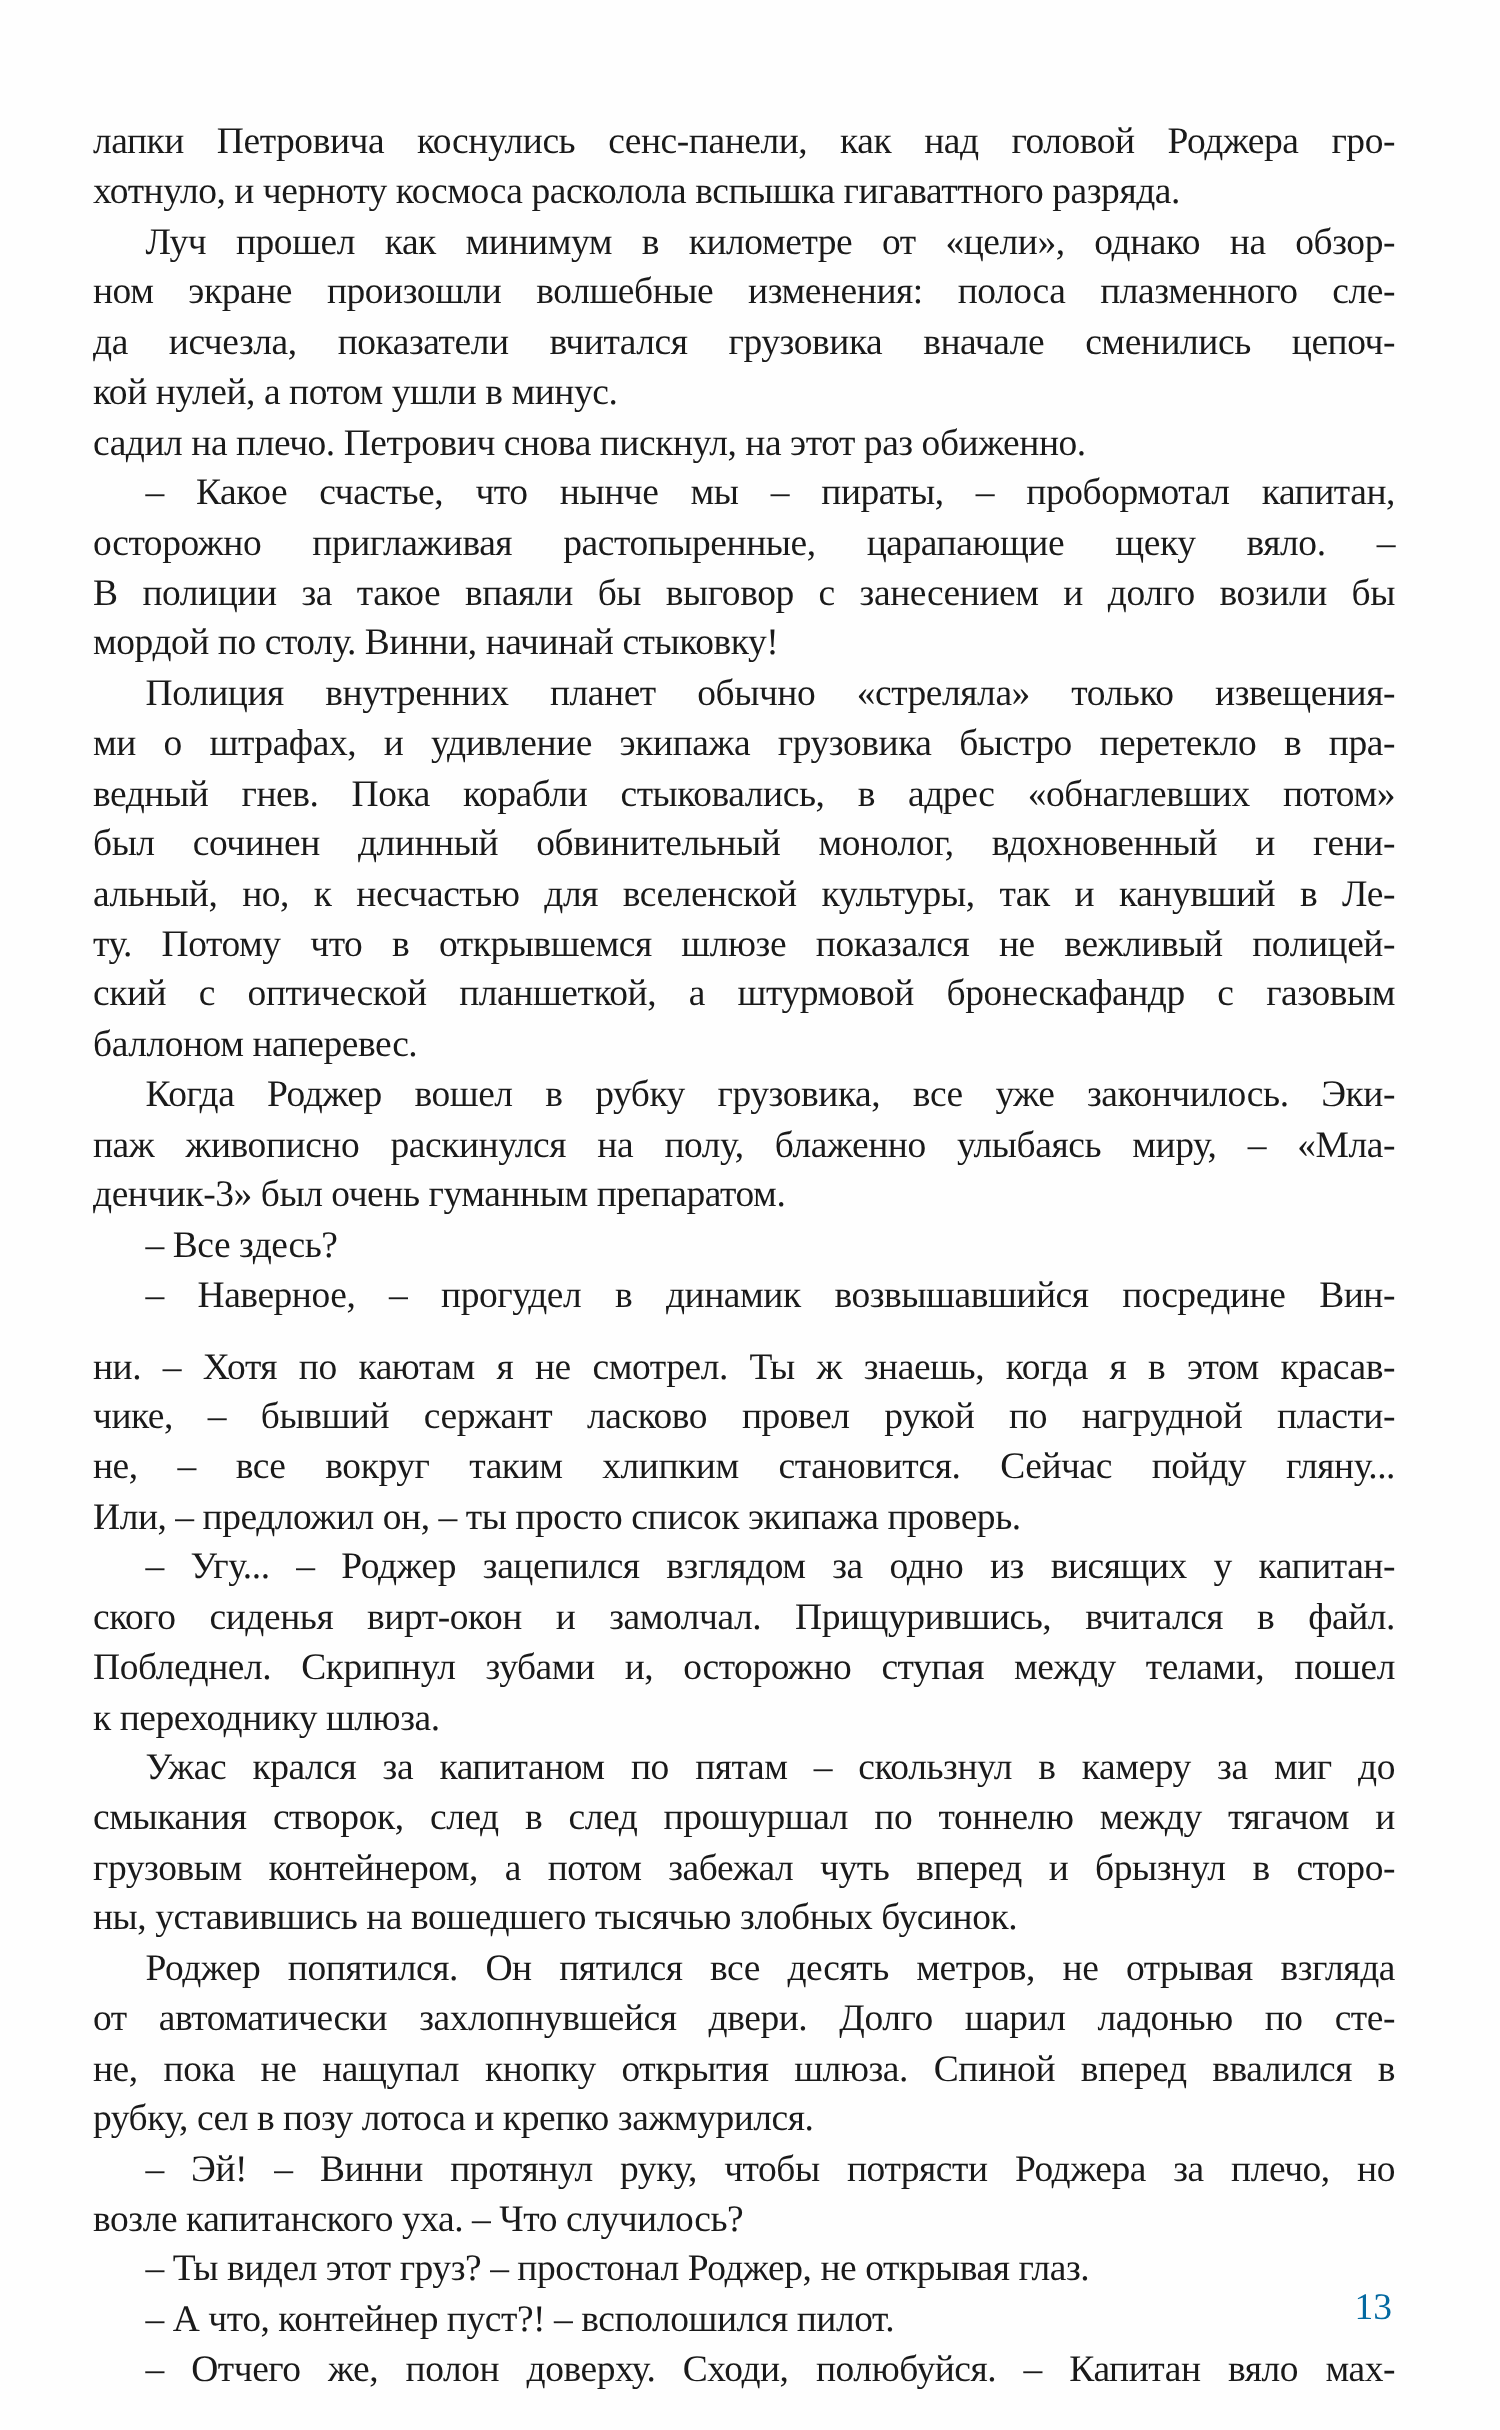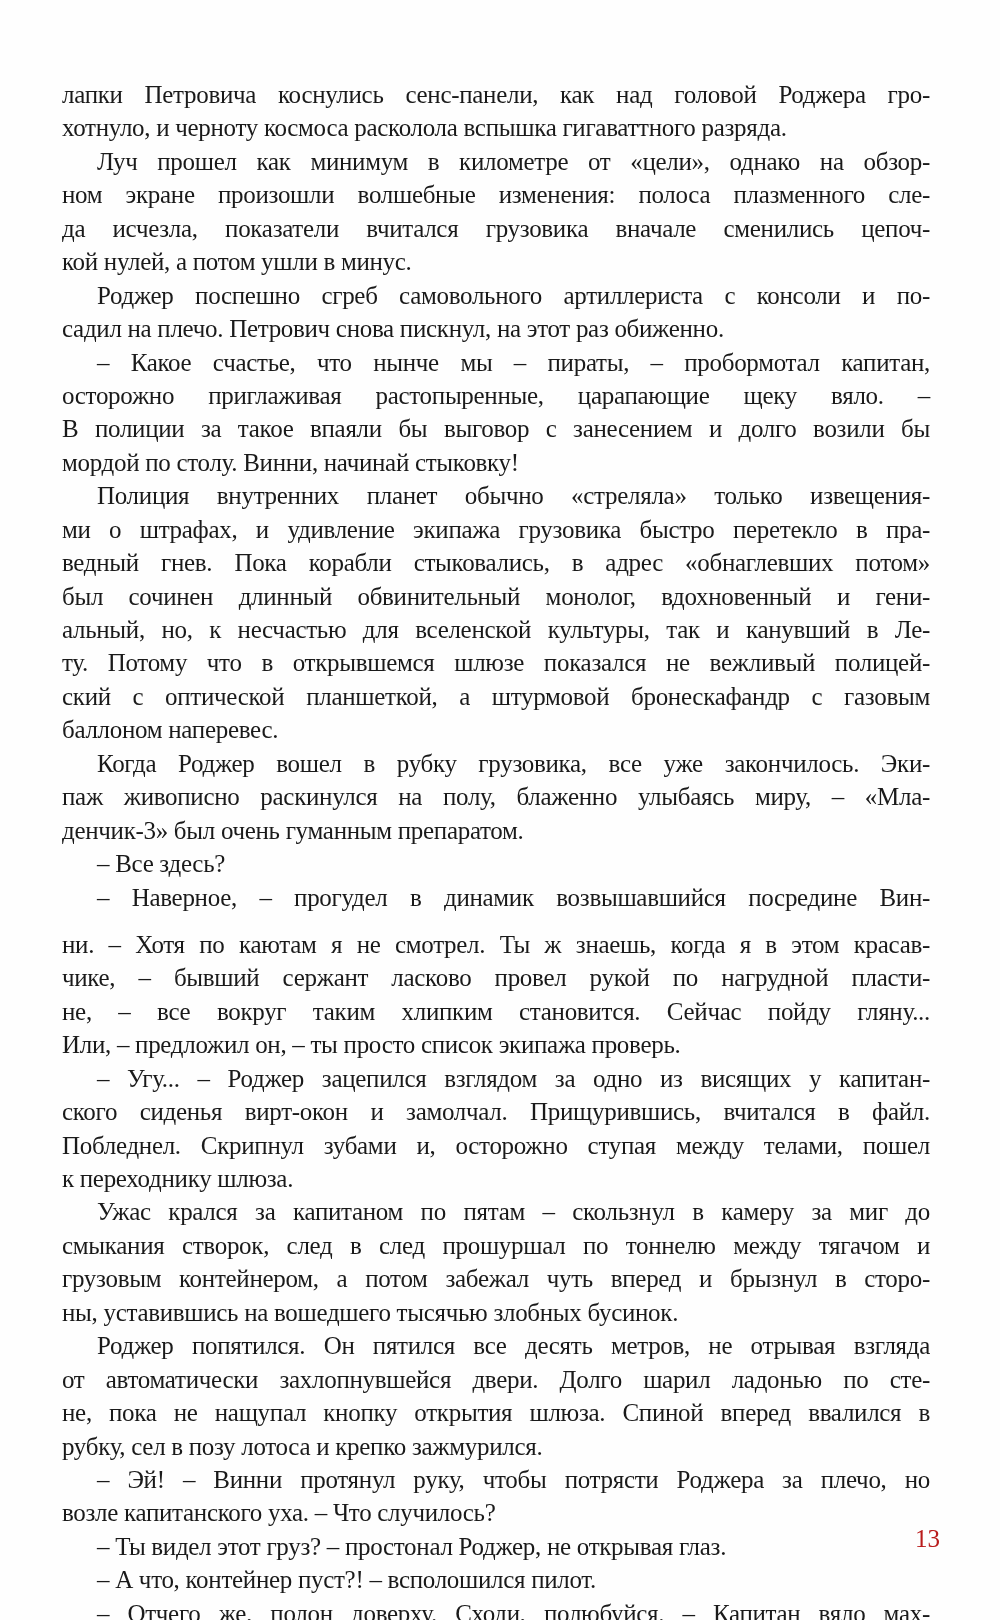--- a/index.html
+++ b/index.html
@@ -20,37 +20,36 @@
     display: block;
     white-space: nowrap;
     text-align: justify;
     text-align-last: justify;
     height: 33.45px;
     overflow: visible;
   }
   .line.last { text-align-last: left; }
   .line.indent { padding-left: 35px; }
   .pagenum {
-    position: absolute; right: 60px; top: 1525px;
+    position: absolute; right: 72px; top: 1525px;
     font-family: "Liberation Serif", "DejaVu Serif", serif;
-    font-size: 25px; color: #b91c1c;
+    font-size: 25px; color: #0369a1;
   }
 </style>
 </head>
 <body>
 
 <div class="page">
   <div class="text" id="body-text">
       <span class="line" style="display: block; width: auto;">лапки Петровича коснулись сенс-панели, как над головой Роджера гро-</span>
       <span class="line last" style="display: block; width: auto;">хотнуло, и черноту космоса расколола вспышка гигаваттного разряда.</span>
       <span class="line indent" style="display: block; width: auto;">Луч прошел как минимум в километре от «цели», однако на обзор-</span>
       <span class="line" style="display: block; width: auto;">ном экране произошли волшебные изменения: полоса плазменного сле-</span>
       <span class="line" style="display: block; width: auto;">да исчезла, показатели вчитался грузовика вначале сменились цепоч-</span>
       <span class="line last" style="display: block; width: auto;">кой нулей, а потом ушли в минус.</span>
-      <span class="line indent" style="display: block; width: auto;">Роджер поспешно сгреб самовольного артиллериста с консоли и по-</span>
       <span class="line last" style="display: block; width: auto;">садил на плечо. Петрович снова пискнул, на этот раз обиженно.</span>
       <span class="line indent" style="display: block; width: auto;">– Какое счастье, что нынче мы – пираты, – пробормотал капитан,</span>
       <span class="line" style="display: block; width: auto;">осторожно приглаживая растопыренные, царапающие щеку вяло. –</span>
       <span class="line" style="display: block; width: auto;">В полиции за такое впаяли бы выговор с занесением и долго возили бы</span>
       <span class="line last" style="display: block; width: auto;">мордой по столу. Винни, начинай стыковку!</span>
       <span class="line indent" style="display: block; width: auto;">Полиция внутренних планет обычно «стреляла» только извещения-</span>
       <span class="line" style="display: block; width: auto;">ми о штрафах, и удивление экипажа грузовика быстро перетекло в пра-</span>
       <span class="line" style="display: block; width: auto;">ведный гнев. Пока корабли стыковались, в адрес «обнаглевших потом»</span>
       <span class="line" style="display: block; width: auto;">был сочинен длинный обвинительный монолог, вдохновенный и гени-</span>
       <span class="line" style="display: block; width: auto;">альный, но, к несчастью для вселенской культуры, так и канувший в Ле-</span>

